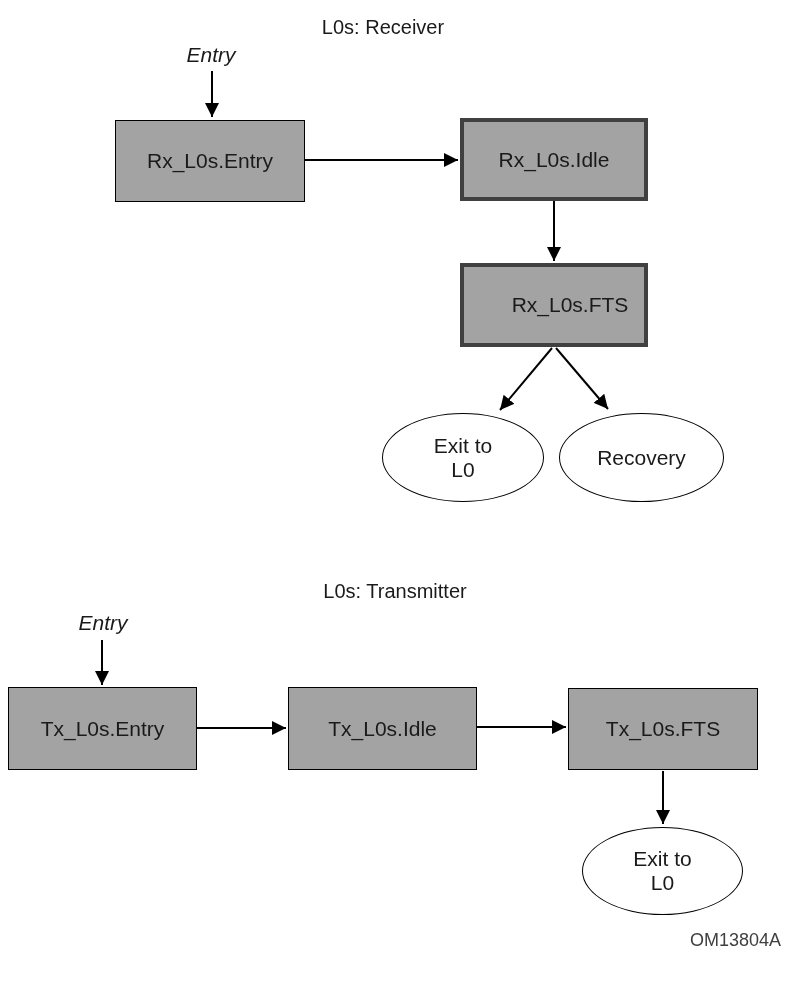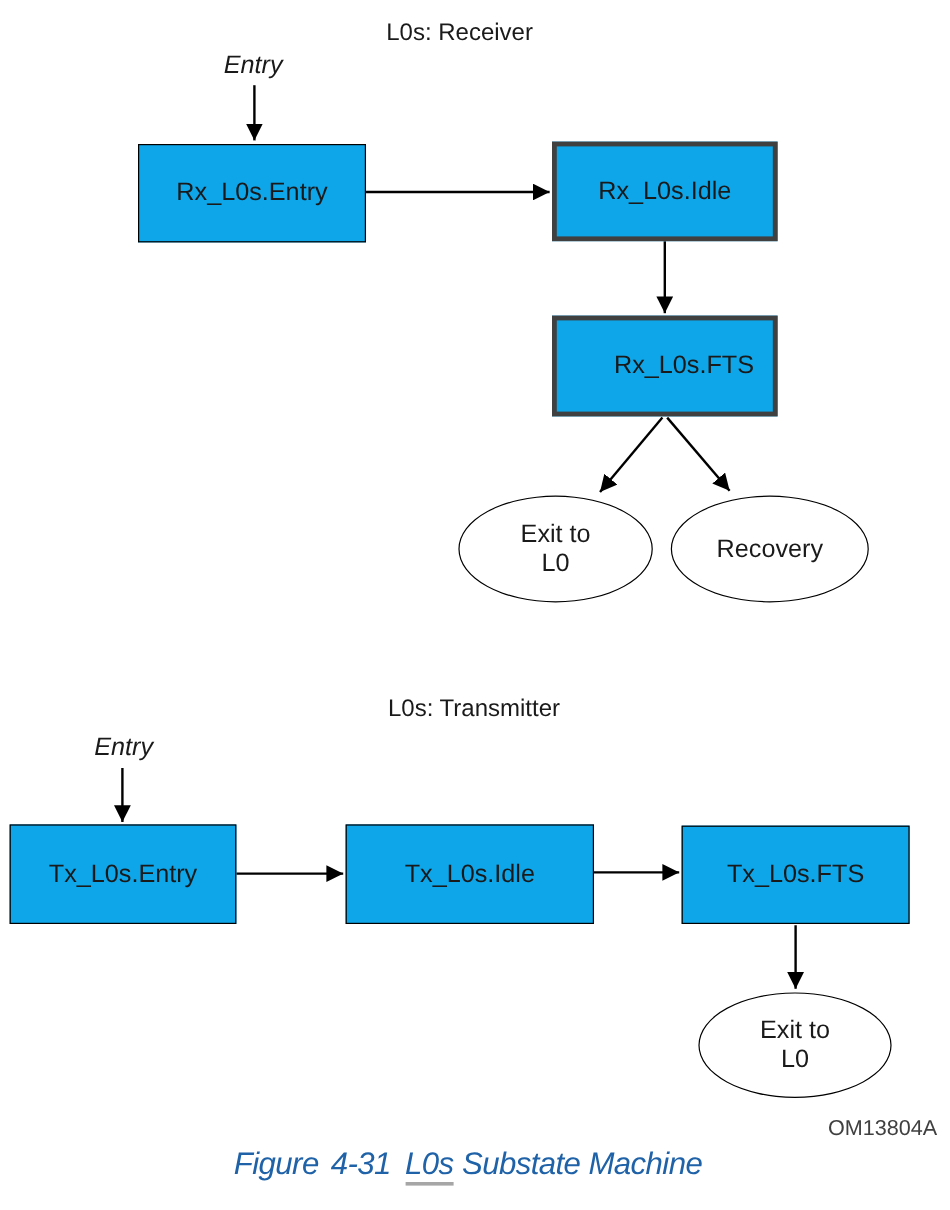--- a/index.html
+++ b/index.html
@@ -30,21 +30,21 @@
   .entry-label {
     position: absolute;
     font-size: 21px;
     line-height: 24px;
     text-align: center;
     color: #1a1a1a;
     font-style: italic;
   }
   .state-box {
     position: absolute;
-    background: #0ea5e9;
+    background: #a3a3a3;
     display: flex;
     align-items: center;
     justify-content: center;
     font-size: 21px;
     color: #1a1a1a;
     white-space: nowrap;
   }
   .state-box.border-black { border: 1.5px solid #000000; }
   .state-box.border-gray  { border: 4px solid #404040; }
   .ellipse {
@@ -137,32 +137,29 @@
   </div>
 
   <div class="diagram-title" style="left:270px; top:579px; width:250px;">L0s: Transmitter</div>
 
   <div class="entry-label" style="left:53px; top:611px; width:100px;">Entry</div>
 
   <div class="state-box border-black" style="left:8px; top:687px; width:189px; height:83px;">
     <span>Tx_L0s.Entry</span>
   </div>
 
-  <div class="state-box border-black" style="left:288px; top:687px; width:207px; height:83px;">
+  <div class="state-box border-black" style="left:288px; top:687px; width:189px; height:83px;">
     <span>Tx_L0s.Idle</span>
   </div>
 
   <div class="state-box border-black" style="left:568px; top:688px; width:190px; height:82px;">
     <span>Tx_L0s.FTS</span>
   </div>
 
   <div class="ellipse" style="left:582px; top:827px; width:161px; height:88px;">
     <span>Exit to</span>
     <span>L0</span>
   </div>
 
   <div class="watermark" style="left:690px; top:930px;">OM13804A</div>
 
-  <div class="figure-caption">
-    <span class="cap-fig">Figure</span><span class="cap-num">4-31</span><span class="cap-term">L0s</span><span class="cap-rest">Substate Machine</span>
-  </div>
 
 </div>
 
 </body></html>

